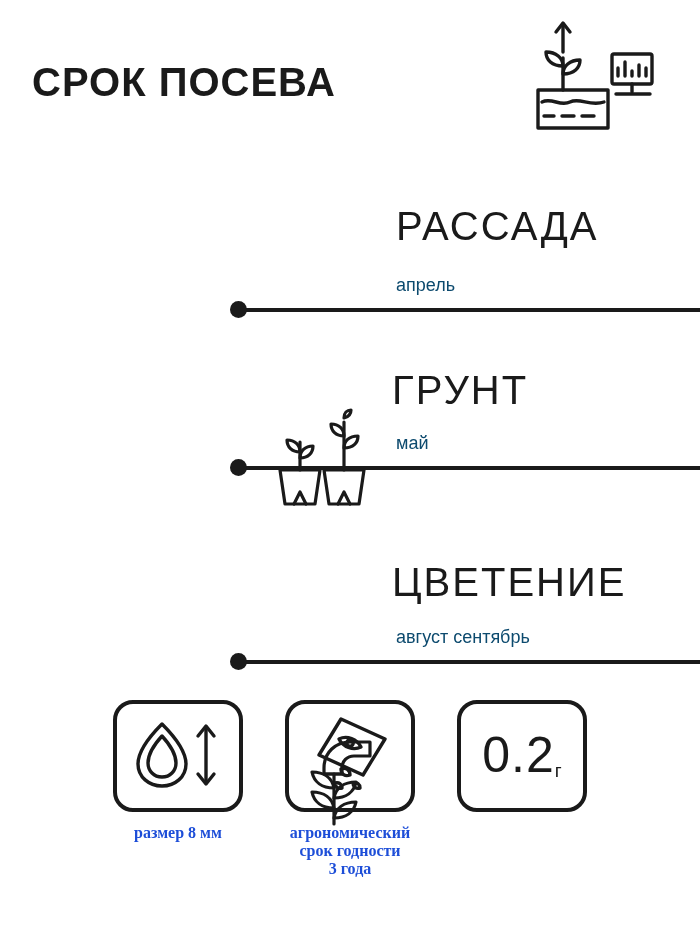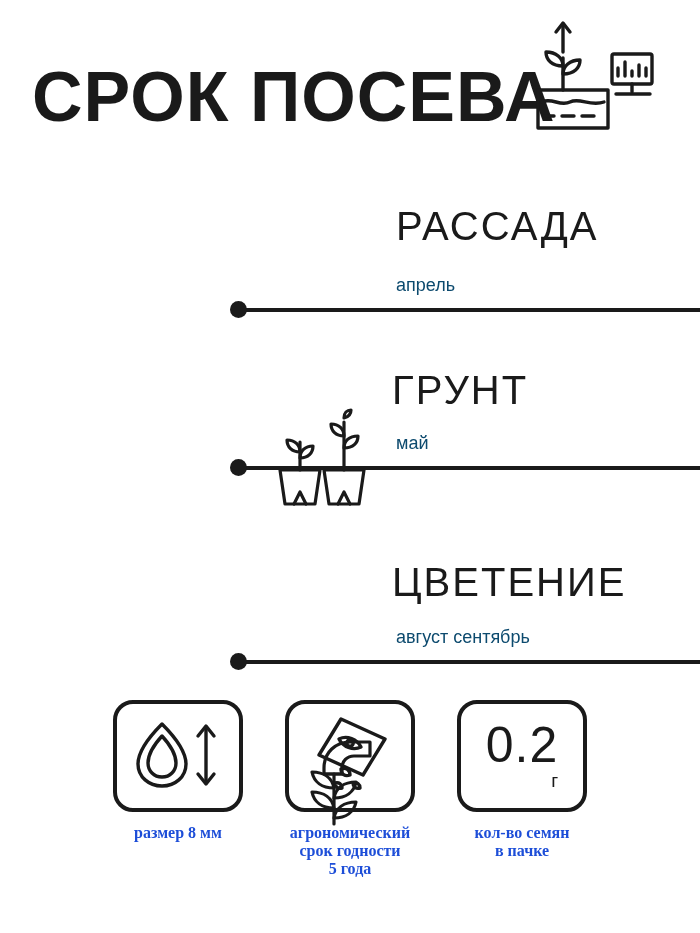--- a/index.html
+++ b/index.html
@@ -22,21 +22,21 @@
   .header {
     position: absolute;
     left: 0; top: 0;
     width: 700px;
     height: 170px;
   }
   .header-title {
     position: absolute;
     left: 32px;
     top: 62px;
-    font-size: 70px;
+    font-size: 40px;
     font-weight: bold;
     letter-spacing: 1px;
     line-height: 1;
     color: #1a1a1a;
     white-space: nowrap;
   }
   .header-icon {
     position: absolute;
     right: 46px;
     top: 18px;
@@ -149,21 +149,21 @@
     line-height: 0.95;
     letter-spacing: 1px;
   }
   .weight-unit {
     font-size: 19px;
     line-height: 1;
     margin-top: 1px;
   }
   .weight-wrap {
     display: flex;
-    flex-direction: column;
+    flex-direction: row;
     align-items: flex-end;
     justify-content: center;
   }
 </style>
 </head>
 <body>
 
 <div class="page">
 
   <div class="header">
@@ -277,29 +277,27 @@
             <circle cx="43" cy="30" r="3.2"></circle>
 
             <path d="M34 56 c5 -2 9 1 9 6 c-5 2 -9 -1 -9 -6 Z"></path>
             <path d="M28 70 c4 -1 7 1 7 5 c-4 1 -7 -1 -7 -5 Z"></path>
             <path d="M46 70 c4 -1 7 1 7 5 c-4 1 -7 -1 -7 -5 Z"></path>
           </svg>
         </span>
       </div>
       <div class="spec-caption">агрономический
 срок годности
-5 года</div>
+3 года</div>
     </div>
 
     <div class="spec">
       <div class="spec-box">
         <div class="weight-wrap">
           <div class="weight-value">0.2</div>
           <div class="weight-unit">г</div>
         </div>
       </div>
-      <div class="spec-caption">кол-во семян
-в пачке</div>
     </div>
 
   </div>
 
 </div>
 
 </body></html>

